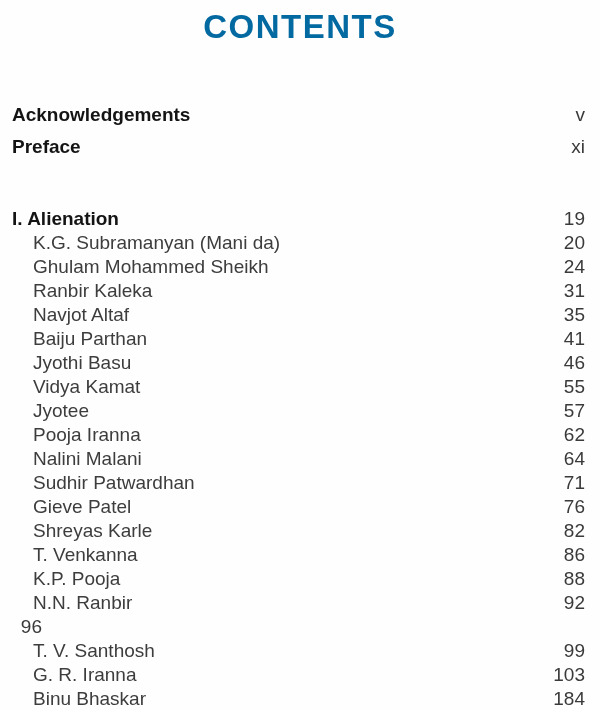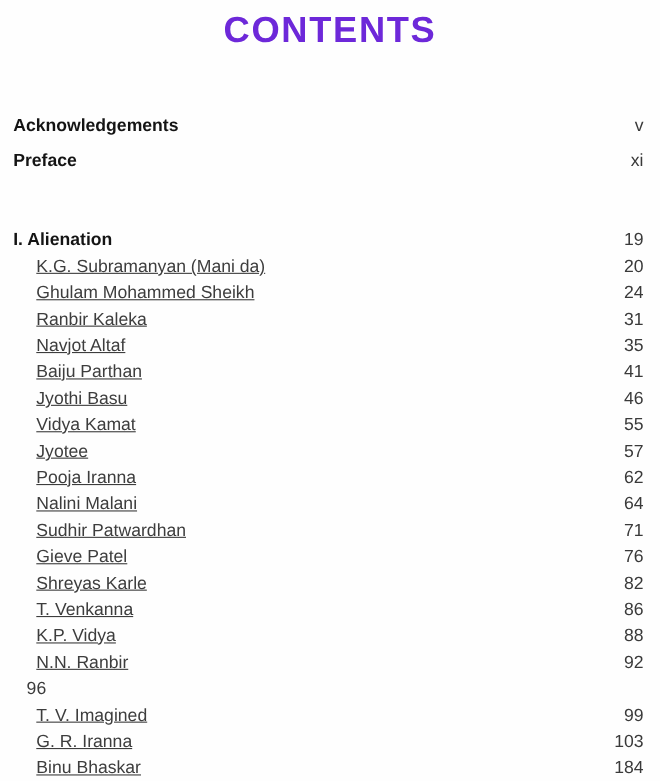--- a/index.html
+++ b/index.html
@@ -21,54 +21,53 @@
     background: #fefefe;
     box-sizing: border-box;
   }
   .page-title {
     margin: 0;
     padding-top: 8px;
     text-align: center;
     font-size: 33px;
     font-weight: bold;
     letter-spacing: 1.5px;
-    color: #6d28d9;
+    color: #0369a1;
   }
   .toc-list {
     position: absolute;
     top: 106px;
     left: 12px;
     right: 15px;
   }
   .toc-row {
     display: flex;
     justify-content: space-between;
     align-items: flex-start;
-    font-size: 16px;
+    font-size: 19px;
     line-height: 17px;
   }
   .toc-row.front {
     height: 32px;
     font-weight: bold;
     color: #141414;
   }
   .toc-row.section {
     height: 24px;
     font-weight: bold;
     color: #141414;
     margin-top: 40px;
   }
   .toc-row.chapter {
     height: 24px;
     font-weight: normal;
     color: #3d3d3d;
   }
   .toc-row.chapter .toc-label {
     padding-left: 21px;
-    text-decoration: underline;
   }
   .toc-page {
     font-weight: normal;
     color: #3a3a3a;
     text-align: right;
     min-width: 30px;
   }
 </style>
 </head>
 <body>
@@ -139,32 +138,32 @@
       </div>
       <div class="toc-row chapter">
         <span class="toc-label">Shreyas Karle</span>
         <span class="toc-page">82</span>
       </div>
       <div class="toc-row chapter">
         <span class="toc-label">T. Venkanna</span>
         <span class="toc-page">86</span>
       </div>
       <div class="toc-row chapter">
-        <span class="toc-label">K.P. Vidya</span>
+        <span class="toc-label">K.P. Pooja</span>
         <span class="toc-page">88</span>
       </div>
       <div class="toc-row chapter">
         <span class="toc-label">N.N. Ranbir</span>
         <span class="toc-page">92</span>
       </div>
       <div class="toc-row chapter">
         <span class="toc-page">96</span>
       </div>
       <div class="toc-row chapter">
-        <span class="toc-label">T. V. Imagined</span>
+        <span class="toc-label">T. V. Santhosh</span>
         <span class="toc-page">99</span>
       </div>
       <div class="toc-row chapter">
         <span class="toc-label">G. R. Iranna</span>
         <span class="toc-page">103</span>
       </div>
       <div class="toc-row chapter">
         <span class="toc-label">Binu Bhaskar</span>
         <span class="toc-page">184</span>
       </div>

